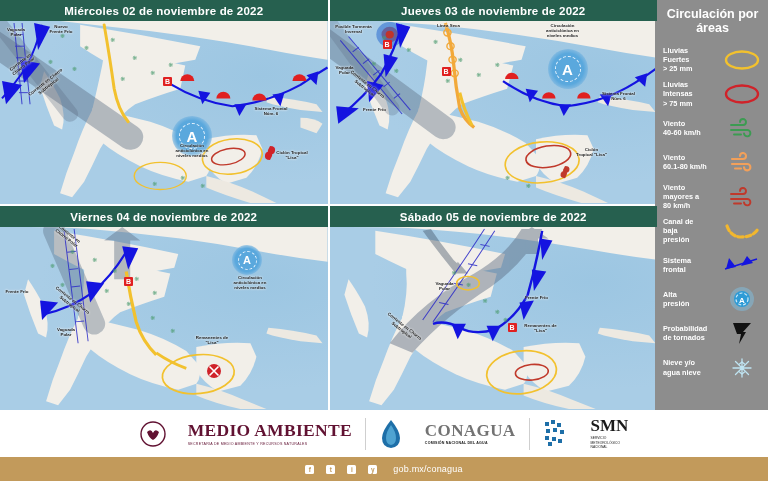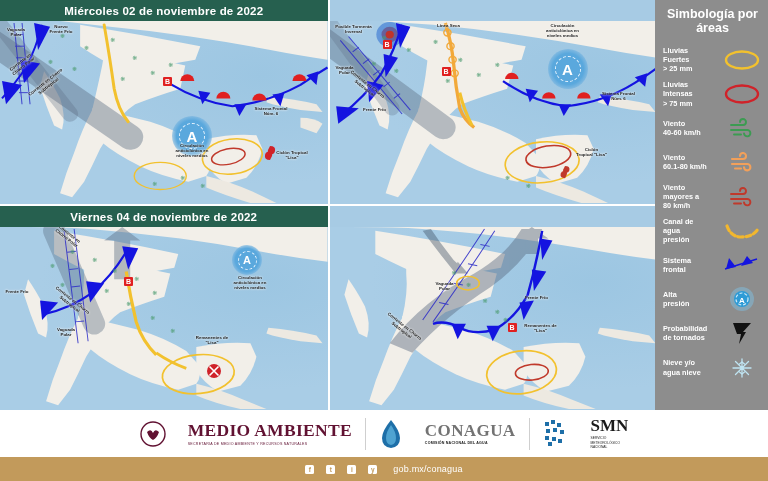--- a/index.html
+++ b/index.html
@@ -204,20 +204,21 @@
 Núm. 6</div>
         <div class="mlabel" style="left:163px;top:122px;width:58px;">Circulación
 anticiclónica en
 niveles medios</div>
         <div class="mlabel" style="left:266px;top:129px;width:52px;">Ciclón Tropical
 "Lisa"</div>
       </div>
     </div>
 
     <div class="panel">
+      <div class="panel-title">Jueves 03 de noviembre de 2022</div>
       <div class="mapwrap">
         <div class="ocean-deep"></div>
         <svg class="mapsvg" viewBox="0 0 318 189" preserveAspectRatio="none">
           <path d="M50,0 L318,0 L318,38 Q290,34 260,28 Q220,20 180,14 Q140,8 100,4 Q74,2 50,0 Z" fill="#F2EFE9"></path>
           <path d="M70,4 Q130,14 190,26 L186,40 Q152,46 132,52 L112,50 Q92,40 70,26 Z" fill="#F2EFE9"></path>
           <path d="M96,28 Q142,38 178,46 L172,70 Q148,78 128,86 Q114,96 106,112 L94,132 Q86,150 78,166 L66,182 L54,178 Q60,156 68,136 Q76,112 86,92 Q92,66 94,46 Z" fill="#F2EFE9"></path>
           <path d="M86,90 Q114,96 144,104 Q169,112 190,126 L202,140 Q206,152 200,160 L182,166 Q154,160 134,150 Q110,138 94,124 Q84,106 86,90 Z" fill="#F2EFE9"></path>
           <path d="M200,122 Q226,116 250,118 L256,132 Q252,150 240,162 L220,168 Q206,160 200,146 Z" fill="#F2EFE9"></path>
           <path d="M38,52 Q46,64 54,80 Q60,98 56,112 L48,108 Q40,88 34,68 Z" fill="#F2EFE9"></path>
           <path d="M200,160 Q224,166 246,176 L270,188 L244,188 Q218,180 200,172 Z" fill="#EDE9E1"></path>
@@ -394,20 +395,21 @@
 Polar</div>
         <div class="mlabel" style="left:224px;top:48px;width:52px;">Circulación
 anticiclónica en
 niveles medios</div>
         <div class="mlabel" style="left:188px;top:108px;width:48px;">Remanentes de
 "Lisa"</div>
       </div>
     </div>
 
     <div class="panel">
+      <div class="panel-title">Sábado 05 de noviembre de 2022</div>
       <div class="mapwrap">
         <div class="ocean-deep"></div>
         <svg class="mapsvg" viewBox="0 0 318 189" preserveAspectRatio="none">
           <path d="M20,0 L318,0 L318,34 Q288,30 256,24 Q212,16 168,10 Q124,4 76,1 Q46,0 20,0 Z" fill="#F2EFE9"></path>
           <path d="M44,4 Q106,14 170,28 L166,42 Q132,48 112,54 L92,52 Q70,42 44,28 Z" fill="#F2EFE9"></path>
           <path d="M74,30 Q124,40 162,48 L156,72 Q132,80 112,88 Q98,98 90,114 L78,134 Q70,152 62,168 L50,184 L38,180 Q44,158 52,138 Q60,114 70,94 Q76,68 74,48 Z" fill="#F2EFE9"></path>
           <path d="M70,92 Q100,98 130,106 Q156,114 178,128 L190,142 Q194,154 188,162 L170,168 Q142,162 122,152 Q98,140 82,126 Q70,108 70,92 Z" fill="#F2EFE9"></path>
           <path d="M188,124 Q216,118 242,120 L248,134 Q244,152 232,164 L210,170 Q196,162 188,148 Z" fill="#F2EFE9"></path>
           <path d="M18,54 Q26,66 34,82 Q40,100 36,114 L28,110 Q20,90 14,70 Z" fill="#F2EFE9"></path>
           <path d="M188,162 Q212,168 234,178 L258,188 L232,188 Q206,182 188,174 Z" fill="#EDE9E1"></path>
@@ -459,21 +461,21 @@
 Subtropical</div>
         <div class="mlabel" style="left:192px;top:68px;width:30px;">Frente Frío</div>
         <div class="mlabel" style="left:186px;top:96px;width:50px;">Remanentes de
 "Lisa"</div>
       </div>
     </div>
 
   </div>
 
   <div class="legend">
-    <div class="legend-title">Simbología
+    <div class="legend-title">Circulación
 por áreas</div>
 
     <div class="lrow">
       <div class="ltext">Lluvias
 Fuertes
 &gt; 25 mm</div>
       <div class="licon">
         <svg width="38" height="22" viewBox="0 0 38 22">
             <ellipse cx="19" cy="11" rx="16" ry="8.5" fill="none" stroke="#F2C12E" stroke-width="2.4"></ellipse>
           </svg>
@@ -529,21 +531,21 @@
             <path d="M3,7 H15 a3,3 0 1 0 -3,-3"></path>
             <path d="M3,12 H19 a3.2,3.2 0 1 1 -3,3.4"></path>
             <path d="M6,16.5 H13"></path>
           </g>
         </svg>
       </div>
     </div>
 
     <div class="lrow">
       <div class="ltext">Canal de
-agua
+baja
 presión</div>
       <div class="licon">
         <svg width="38" height="20" viewBox="0 0 38 20">
           <path d="M4,5 Q8,16 18,16 Q30,16 35,8" fill="none" stroke="#F2B72E" stroke-width="3.2" stroke-dasharray="5,3" stroke-linecap="round"></path>
         </svg>
       </div>
     </div>
 
     <div class="lrow">
       <div class="ltext">Sistema

